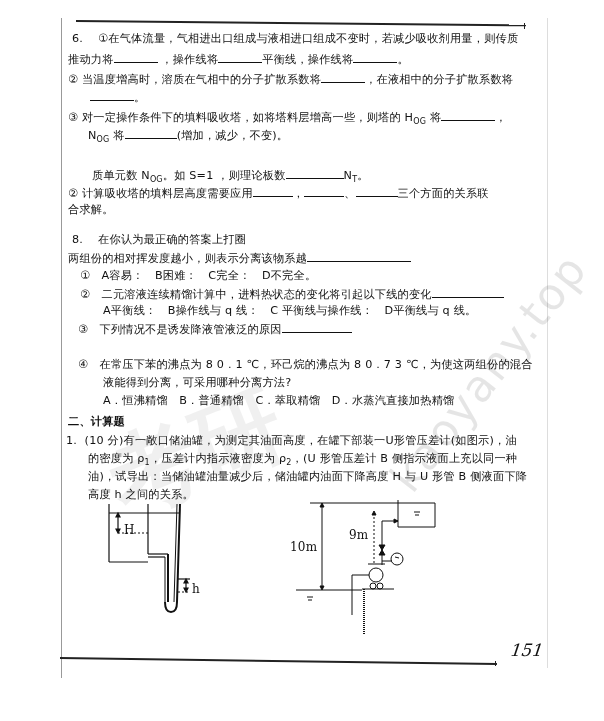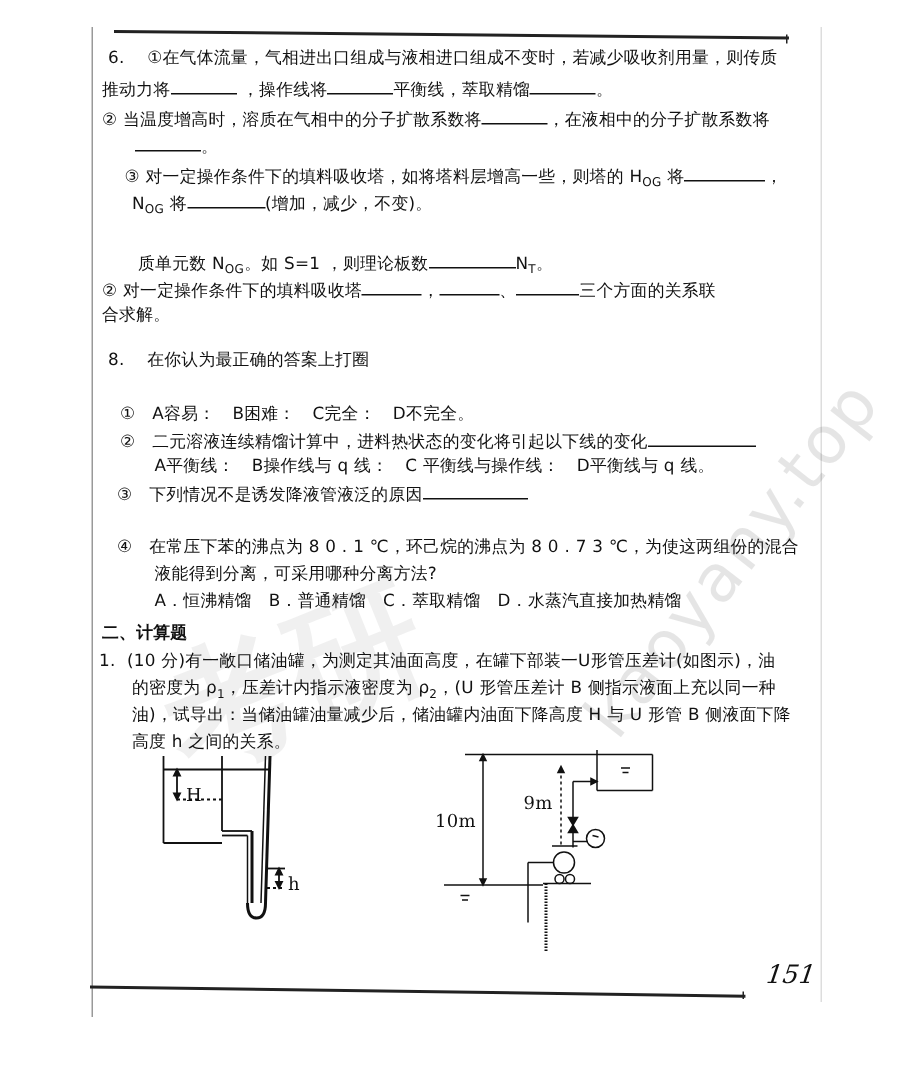--- a/index.html
+++ b/index.html
@@ -39,48 +39,51 @@
 
   <div class="watermark wm-cjk">考研</div>
   <div class="watermark wm-url">kaoyany.top</div>
 
   <div class="txt" style="left:72px; top:32px;">
     <span>6.</span>&nbsp;&nbsp;&nbsp;
     <span>①在气体流量，气相进出口组成与液相进口组成不变时，若减少吸收剂用量，则传质</span>
   </div>
   <div class="txt" style="left:68px; top:52px;">
     <span>推动力将</span><span class="blank" style="width:44px;"></span>
-    <span>，操作线将</span><span class="blank" style="width:44px;"></span><span>平衡线，萃取精馏</span><span class="blank" style="width:44px;"></span><span>。</span>
+    <span>，操作线将</span><span class="blank" style="width:44px;"></span><span>平衡线，操作线将</span><span class="blank" style="width:44px;"></span><span>。</span>
   </div>
   <div class="txt" style="left:68px; top:72px;">
     <span>② 当温度增高时，溶质在气相中的分子扩散系数将</span><span class="blank" style="width:44px;"></span><span>，在液相中的分子扩散系数将</span>
   </div>
   <div class="txt" style="left:90px; top:90px;">
     <span class="blank" style="width:44px;"></span><span>。</span>
   </div>
-  <div class="txt" style="left:68px; top:110px;margin-left:15px;">
+  <div class="txt" style="left:68px; top:110px;">
     <span>③ 对一定操作条件下的填料吸收塔，如将塔料层增高一些，则塔的 H</span><sub>OG</sub><span> 将</span><span class="blank" style="width:54px;"></span><span>，</span>
   </div>
   <div class="txt" style="left:88px; top:128px;">
     <span>N</span><sub>OG</sub><span> 将</span><span class="blank" style="width:52px;"></span><span>(增加，减少，不变)。</span>
   </div>
 
   <div class="txt" style="left:68px; top:168px;margin-left:24px;">
     <span>质单元数 N</span><sub>OG</sub><span>。如 S=1 ，则理论板数</span><span class="blank" style="width:58px;"></span><span>N</span><sub>T</sub><span>。</span>
   </div>
   <div class="txt" style="left:68px; top:186px;">
-    <span>② 对一定操作条件下的填料吸收塔</span><span class="blank" style="width:40px;"></span><span>，</span><span class="blank" style="width:40px;"></span><span>、</span><span class="blank" style="width:42px;"></span><span>三个方面的关系联</span>
+    <span>② 计算吸收塔的填料层高度需要应用</span><span class="blank" style="width:40px;"></span><span>，</span><span class="blank" style="width:40px;"></span><span>、</span><span class="blank" style="width:42px;"></span><span>三个方面的关系联</span>
   </div>
   <div class="txt" style="left:68px; top:203px;">
     <span>合求解。</span>
   </div>
 
   <div class="txt" style="left:72px; top:233px;">
     <span>8.</span>&nbsp;&nbsp;&nbsp;
     <span>在你认为最正确的答案上打圈</span>
+  </div>
+  <div class="txt" style="left:68px; top:251px;">
+    <span>两组份的相对挥发度越小，则表示分离该物系越</span><span class="blank" style="width:104px;"></span>
   </div>
   <div class="txt" style="left:80px; top:269px;">
     <span>①</span>&nbsp;&nbsp;&nbsp;<span>A容易：　B困难：　C完全：　D不完全。</span>
   </div>
   <div class="txt" style="left:80px; top:287px;">
     <span>②</span>&nbsp;&nbsp;&nbsp;<span>二元溶液连续精馏计算中，进料热状态的变化将引起以下线的变化</span><span class="blank" style="width:72px;"></span>
   </div>
   <div class="txt" style="left:103px; top:304px;">
     <span>A平衡线：　B操作线与 q 线：　C 平衡线与操作线：　D平衡线与 q 线。</span>
   </div>

